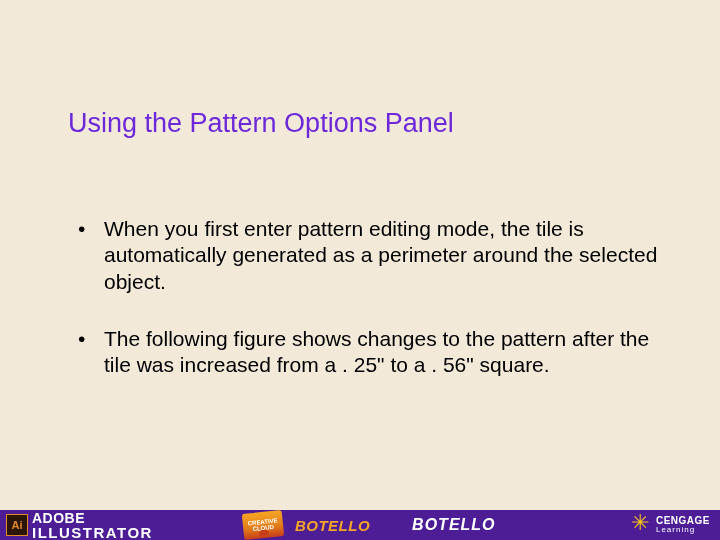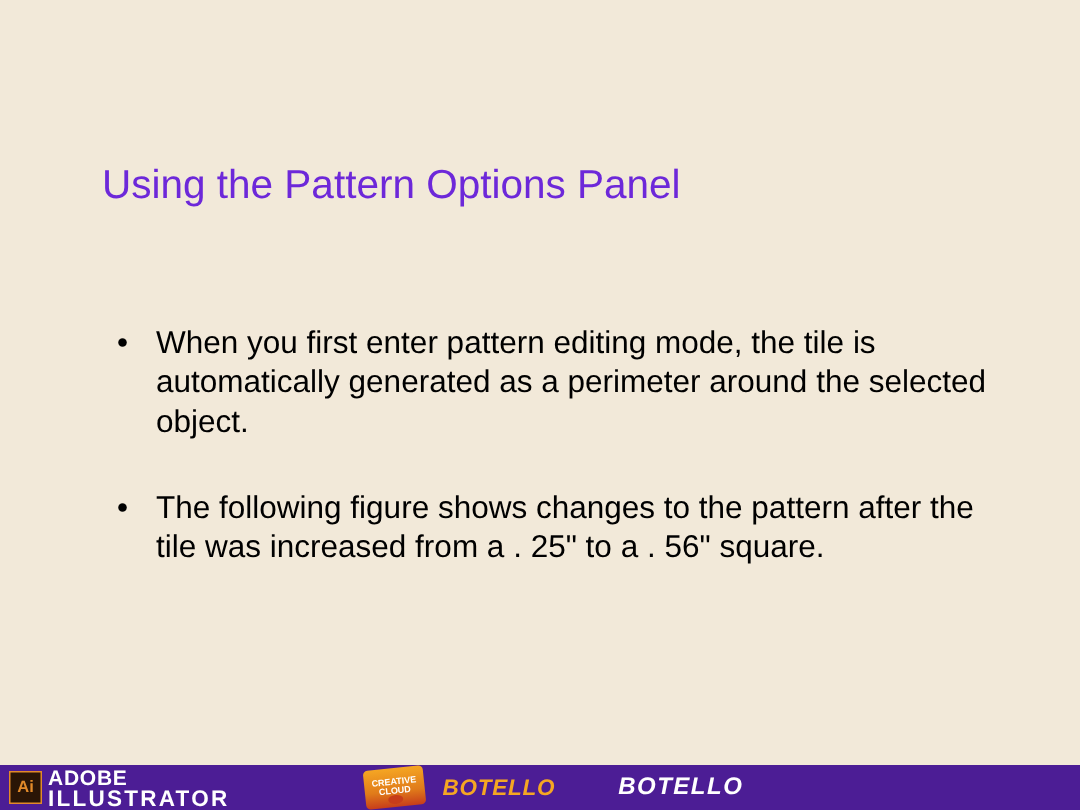--- a/index.html
+++ b/index.html
@@ -202,15 +202,22 @@
         <span class="adobe-line1">ADOBE</span>
         <span class="adobe-line2">ILLUSTRATOR</span>
       </div>
     </div>
     <div class="cc-badge">
       <span>CREATIVE</span>
       <span>CLOUD</span>
     </div>
     <div class="revealed">BOTELLO</div>
     <div class="author">BOTELLO</div>
+    <div class="cengage">
+      <div class="cengage-burst"></div>
+      <div class="cengage-text">
+        <span class="cengage-line1">CENGAGE</span>
+        <span class="cengage-line2">Learning</span>
+      </div>
+    </div>
   </div>
 
 </div>
 
 </body></html>

